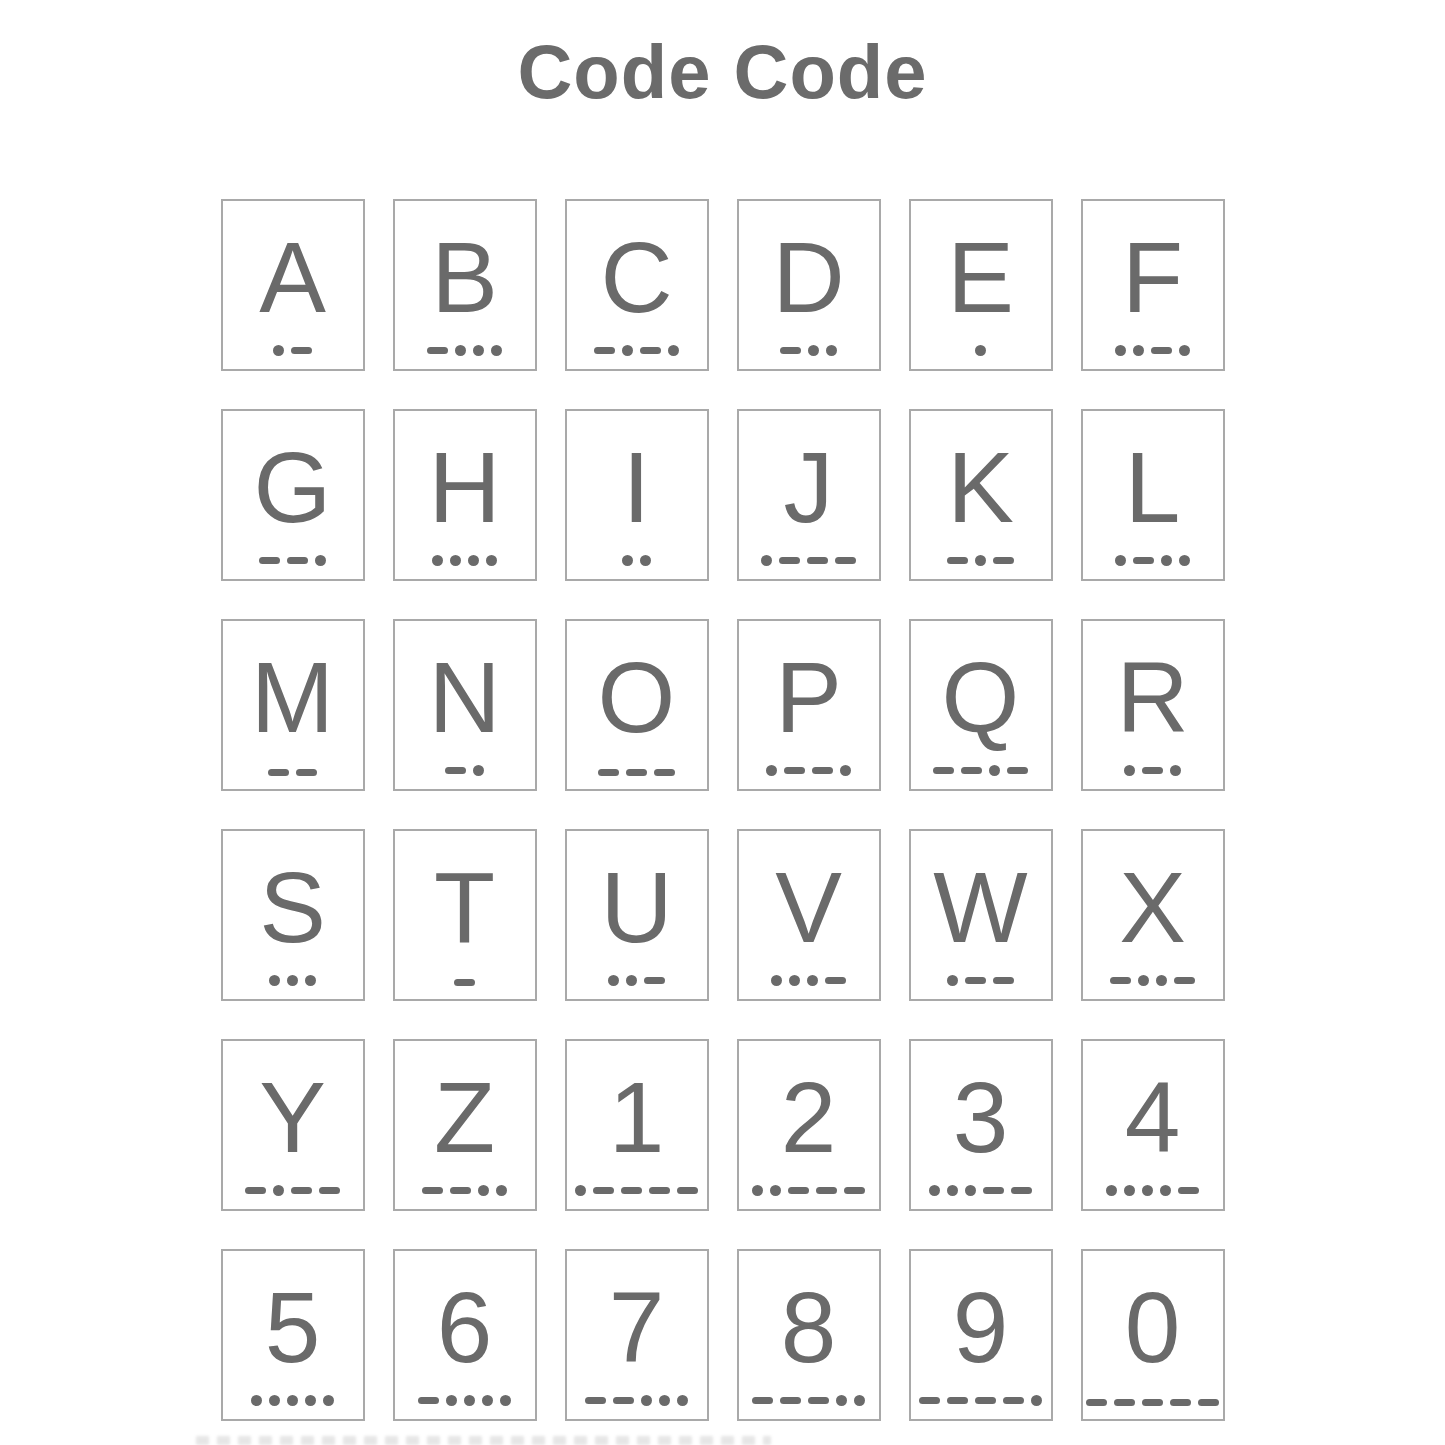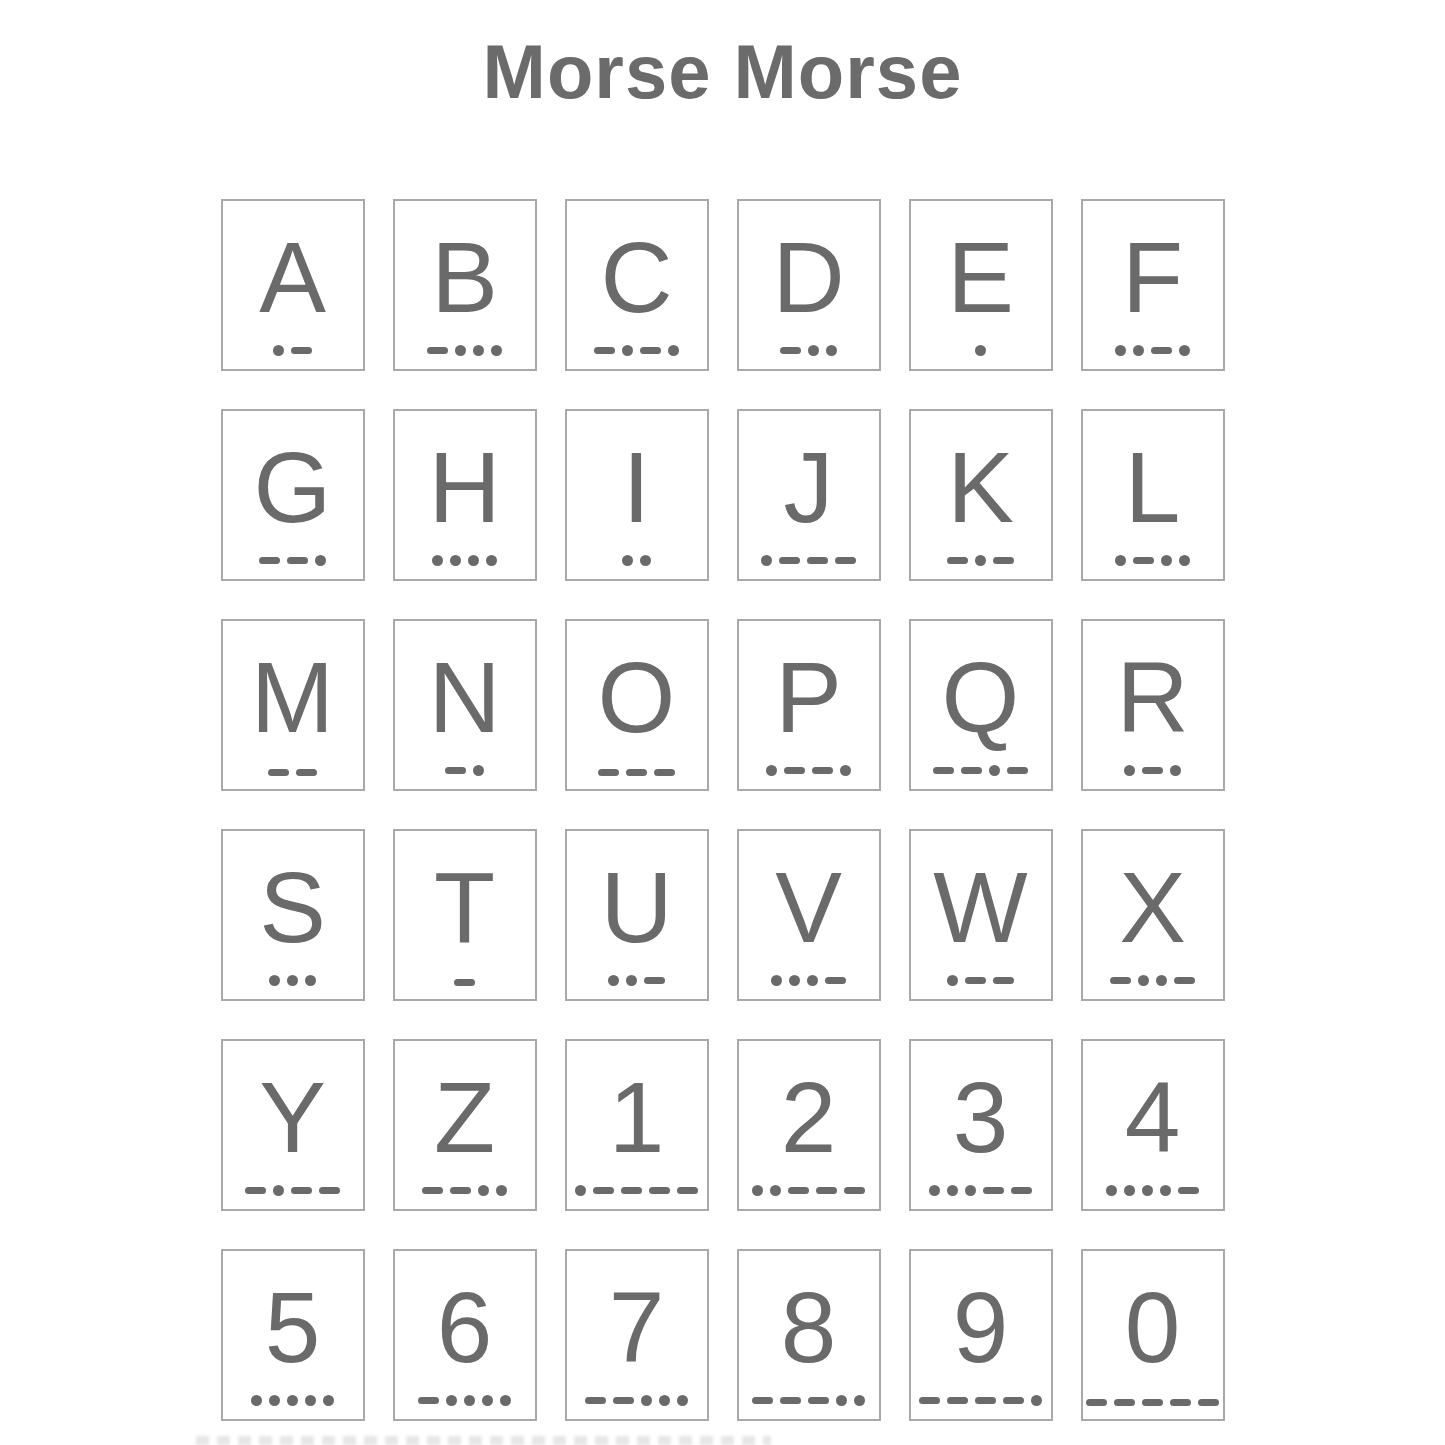--- a/index.html
+++ b/index.html
@@ -67,21 +67,21 @@
     width: 575px; height: 9px;
     opacity: 0.45;
     background: repeating-linear-gradient(90deg, #c9c9c9 0 13px, transparent 13px 21px);
     filter: blur(1.5px);
   }
 </style>
 </head>
 <body style="--ink-title: #6b6b6b; --ink: #6a6a6a; --border: #a9a9a9;">
 
 <div class="page">
-  <div class="title">Morse Morse</div>
+  <div class="title">Code Code</div>
 
   <div class="grid" id="cards-grid">
       <div class="card">
         <div class="sym">A</div>
         <div class="code">
           <span class="dot"></span>
           <span class="dash"></span>
         </div>
       </div>
       <div class="card">

